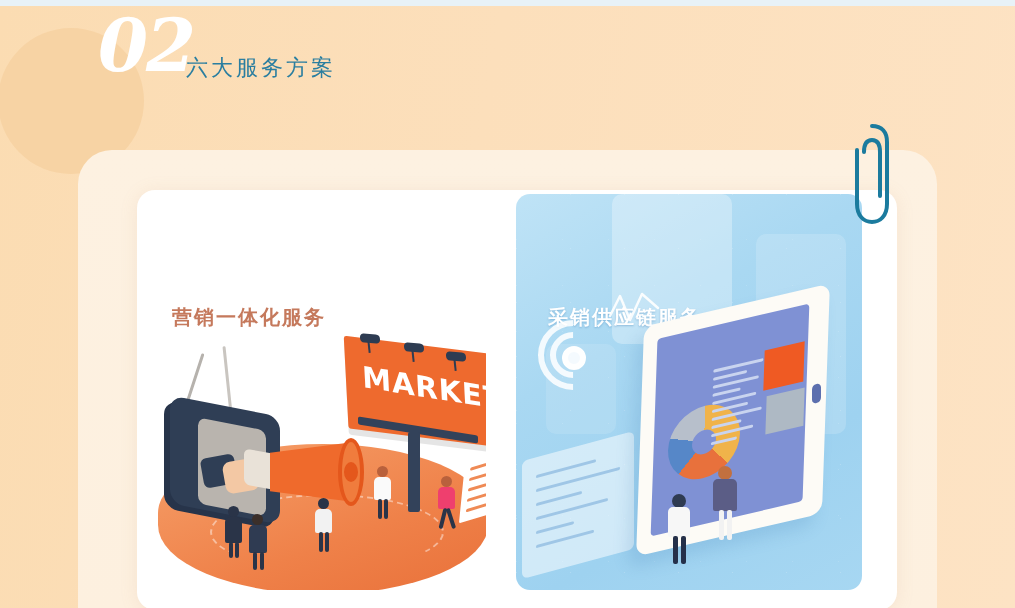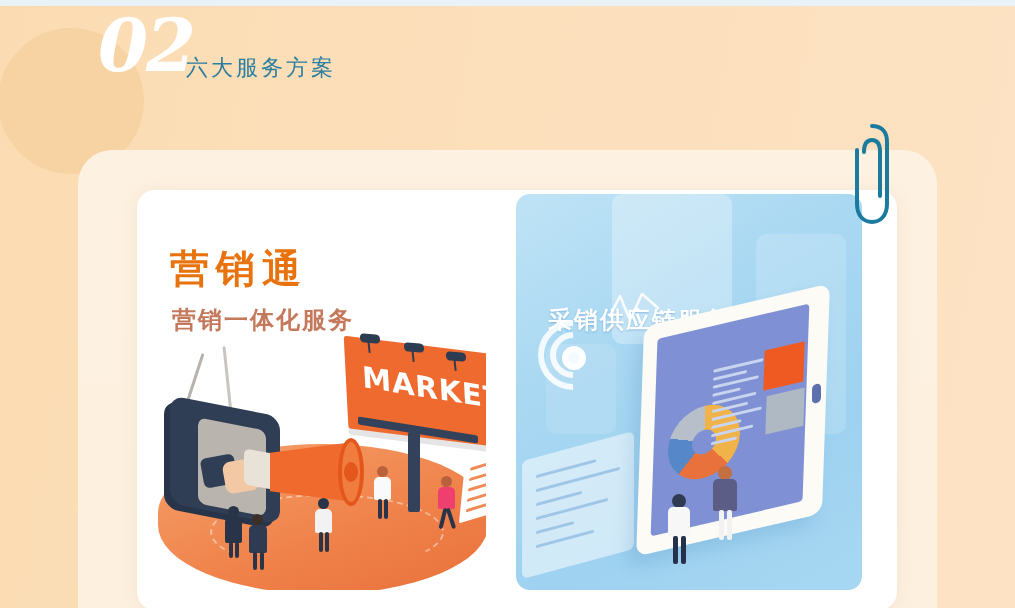--- a/index.html
+++ b/index.html
@@ -35,21 +35,21 @@
   .cardwhite{position:absolute;left:137px;top:190px;width:760px;height:420px;border-radius:18px;
              background:#ffffff;box-shadow:0 2px 18px rgba(190,150,110,.13);}
 
   .tile{position:absolute;top:194px;width:346px;height:396px;border-radius:14px;overflow:hidden;}
   .tile-left{left:140px;background:#ffffff;}
   .tile-right{left:516px;
     background:linear-gradient(150deg,#bfe3f6 0%,#a9d8f2 35%,#9ed2f0 70%,#a7d7f2 100%);}
 
   .tile-title{position:absolute;left:30px;top:48px;font-size:39px;font-weight:800;letter-spacing:7px;
               font-family:"DejaVu Sans","Liberation Sans",sans-serif;}
-  .tile-sub{position:absolute;left:32px;top:110px;font-size:24px;font-weight:600;letter-spacing:2px;}
+  .tile-sub{position:absolute;left:32px;top:110px;font-size:20px;font-weight:600;letter-spacing:2px;}
   .t-orange{color:#e8730e;}
   .s-orange{color:#c5795c;}
   .t-blue{color:#1f6bb5;text-shadow:-2px -2px 0 #ffffff,2px -2px 0 #ffffff,-2px 2px 0 #ffffff,2px 2px 0 #ffffff,0 3px 4px rgba(31,107,181,.25);}
   .s-blue{color:#ffffff;text-shadow:0 1px 2px rgba(40,110,170,.35);}
 
   
   .blue-grid{position:absolute;inset:0;opacity:.5;
     background-image:
       linear-gradient(115deg,rgba(255,255,255,.38) 1px,transparent 1px),
       linear-gradient(65deg,rgba(255,255,255,.28) 1px,transparent 1px);
@@ -145,21 +145,20 @@
 
   <div class="header">
     <div class="num02">02</div>
     <div class="subhead">六大服务方案</div>
   </div>
 
   <div class="panel"></div>
   <div class="cardwhite"></div>
 
   <div class="tile tile-left">
-    <div class="tile-title t-orange">营销通</div>
     <div class="tile-sub s-orange">营销一体化服务</div>
 
     <div class="illo">
       <div class="ground"></div>
       <div class="ground-dash"></div>
 
       <div class="ant1"></div>
       <div class="ant2"></div>
       <div class="tv-body"></div>
       <div class="tv-screen"></div>

